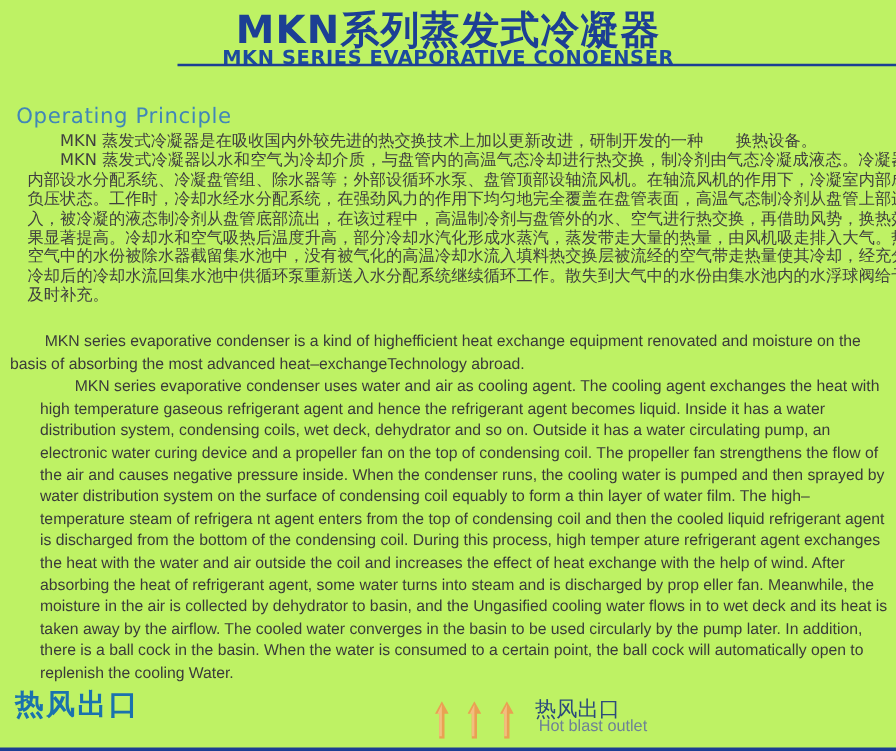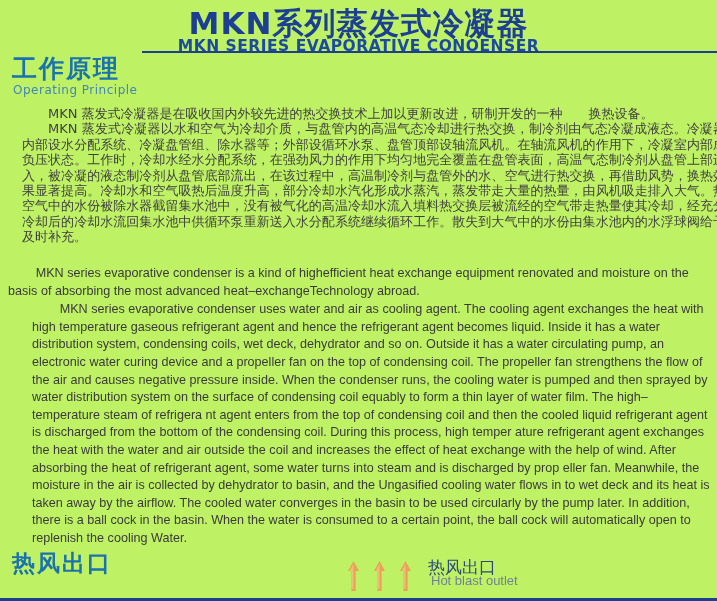--- a/index.html
+++ b/index.html
@@ -27,21 +27,21 @@
     position: absolute; top: 51px; left: 142px; right: 0; height: 2px;
     background: #1c3f94;
   }
   .sec-heading {
     position: absolute; left: 12px; top: 52px; margin: 0;
     font-size: 25px; font-weight: 700; letter-spacing: 2px;
     color: #1a72ae;
   }
   .sec-subheading {
     position: absolute; left: 13px; top: 83px;
-    font-size: 12px; letter-spacing: 0.5px;
+    font-size: 17px; letter-spacing: 0.5px;
     color: #4186b8;
   }
   .cn-block { position: absolute; left: 22px; top: 106px; width: 704px; }
   p.cn {
     margin: 0; font-size: 13px; line-height: 15.4px;
     color: #404040; text-align: justify; text-indent: 2em;
     font-family: "DejaVu Sans", sans-serif;
   }
   .en-block { position: absolute; left: 8px; top: 265px; width: 707px; }
   p.en {
@@ -81,21 +81,20 @@
 </style>
 </head>
 <body>
 
 <div class="page">
 
   <h1 class="title">MKN系列蒸发式冷凝器</h1>
   <h2 class="subtitle">MKN SERIES EVAPORATIVE CONOENSER</h2>
   <div class="header-rule"></div>
 
-  <h3 class="sec-heading">工作原理</h3>
   <div class="sec-subheading">Operating Principle</div>
 
   <div class="cn-block">
     <p class="cn">MKN 蒸发式冷凝器是在吸收国内外较先进的热交换技术上加以更新改进，研制开发的一种　　换热设备。</p>
     <p class="cn">MKN 蒸发式冷凝器以水和空气为冷却介质，与盘管内的高温气态冷却进行热交换，制冷剂由气态冷凝成液态。冷凝器内部设水分配系统、冷凝盘管组、除水器等；外部设循环水泵、盘管顶部设轴流风机。在轴流风机的作用下，冷凝室内部成负压状态。工作时，冷却水经水分配系统，在强劲风力的作用下均匀地完全覆盖在盘管表面，高温气态制冷剂从盘管上部进入，被冷凝的液态制冷剂从盘管底部流出，在该过程中，高温制冷剂与盘管外的水、空气进行热交换，再借助风势，换热效果显著提高。冷却水和空气吸热后温度升高，部分冷却水汽化形成水蒸汽，蒸发带走大量的热量，由风机吸走排入大气。热空气中的水份被除水器截留集水池中，没有被气化的高温冷却水流入填料热交换层被流经的空气带走热量使其冷却，经充分冷却后的冷却水流回集水池中供循环泵重新送入水分配系统继续循环工作。散失到大气中的水份由集水池内的水浮球阀给予及时补充。</p>
   </div>
 
   <div class="en-block">
     <p class="en">MKN series evaporative condenser is a kind of highefficient heat exchange equipment renovated and moisture on the basis of absorbing the most advanced heat–exchangeTechnology abroad.</p>
     <p class="en">MKN series evaporative condenser uses water and air as cooling agent. The cooling agent exchanges the heat with high temperature gaseous refrigerant agent and hence the refrigerant agent becomes liquid. Inside it has a water distribution system, condensing coils, wet deck, dehydrator and so on. Outside it has a water circulating pump, an electronic water curing device and a propeller fan on the top of condensing coil. The propeller fan strengthens the flow of the air and causes negative pressure  inside. When the condenser runs, the cooling water is pumped and then sprayed by water distribution system  on the surface of condensing coil equably to form a thin  layer of water film. The high–temperature steam of refrigera nt agent enters from the top of condensing coil and then the cooled liquid refrigerant agent is discharged from the bottom of the condensing coil. During this process, high temper ature refrigerant agent exchanges the heat with the water and air outside the coil and  increases the effect  of heat exchange with the help of wind. After absorbing the heat of refrigerant agent, some water turns into steam and is discharged by prop eller fan. Meanwhile, the moisture in the air is collected by dehydrator to basin, and the Ungasified cooling water flows in to wet deck and its heat is taken away by the airflow. The cooled water converges in the basin to be used circularly by the pump later. In addition, there is a ball cock in the basin. When the water is consumed to a certain point, the ball cock will automatically open to replenish the cooling Water.</p>

